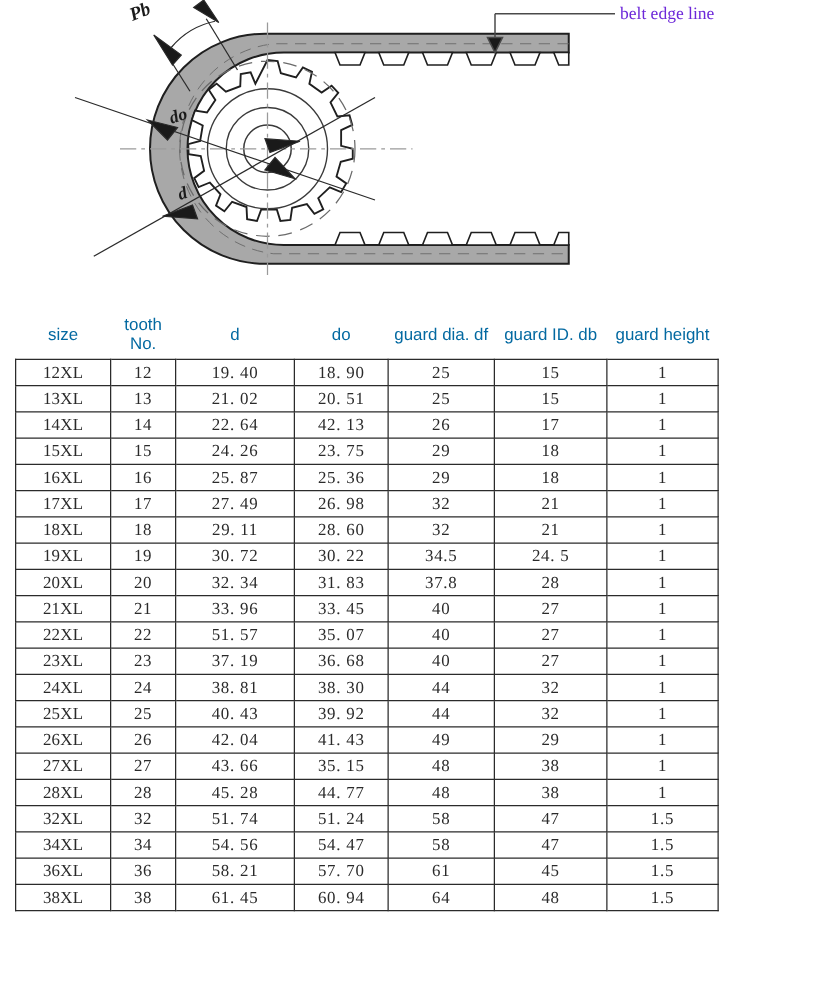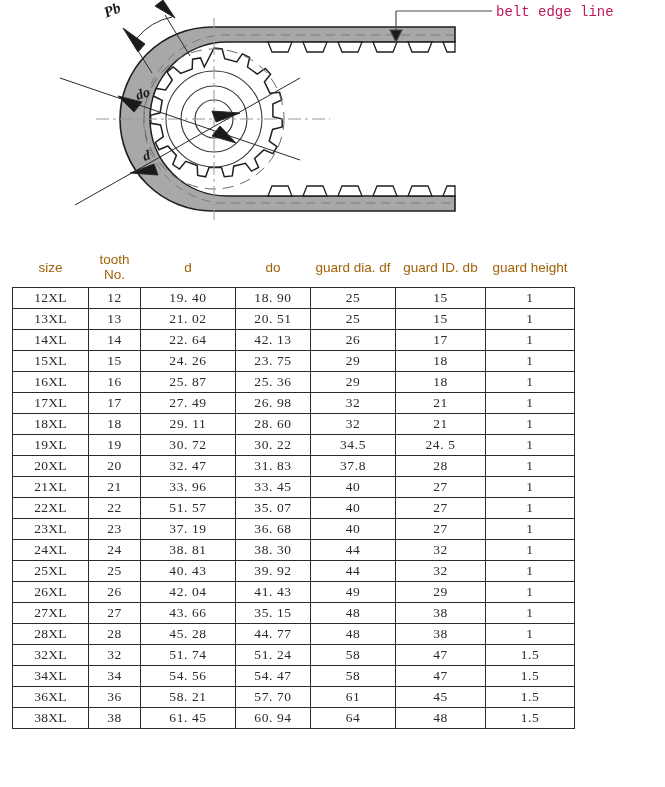--- a/index.html
+++ b/index.html
@@ -53,22 +53,22 @@
     left: 143px;
     top: 148px;
     font-size: 14px;
     transform: rotate(-18deg);
   }
   #belt-edge-callout {
     position: absolute;
     left: 496px;
     top: 4px;
     font-size: 14px;
-    font-family: Liberation Mono, monospace;
-    color: #be185d;
+    font-family: Liberation Serif, serif;
+    color: #6d28d9;
     white-space: nowrap;
   }
 
   
   #spec-table-wrap {
     position: absolute;
     left: 12px;
     top: 252px;
     width: 562px;
   }
@@ -83,21 +83,21 @@
   table.spec col.c-d         { width: 95px; }
   table.spec col.c-do        { width: 75px; }
   table.spec col.c-df        { width: 85px; }
   table.spec col.c-db        { width: 90px; }
   table.spec col.c-gh        { width: 89px; }
 
   table.spec thead th {
     font-family: "Liberation Sans", sans-serif;
     font-size: 13.5px;
     font-weight: normal;
-    color: #a16207;
+    color: #0369a1;
     text-align: center;
     padding: 0 0 5px 0;
     border: none;
     background: #ffffff;
     letter-spacing: 0px;
   }
   table.spec tbody td {
     border: 1px solid #2b2b2b;
     text-align: center;
     font-size: 13.5px;
@@ -304,21 +304,21 @@
           <td>19</td>
           <td>30. 72</td>
           <td>30. 22</td>
           <td>34.5</td>
           <td>24. 5</td>
           <td>1</td>
         </tr>
         <tr>
           <td>20XL</td>
           <td>20</td>
-          <td>32. 47</td>
+          <td>32. 34</td>
           <td>31. 83</td>
           <td>37.8</td>
           <td>28</td>
           <td>1</td>
         </tr>
         <tr>
           <td>21XL</td>
           <td>21</td>
           <td>33. 96</td>
           <td>33. 45</td>

